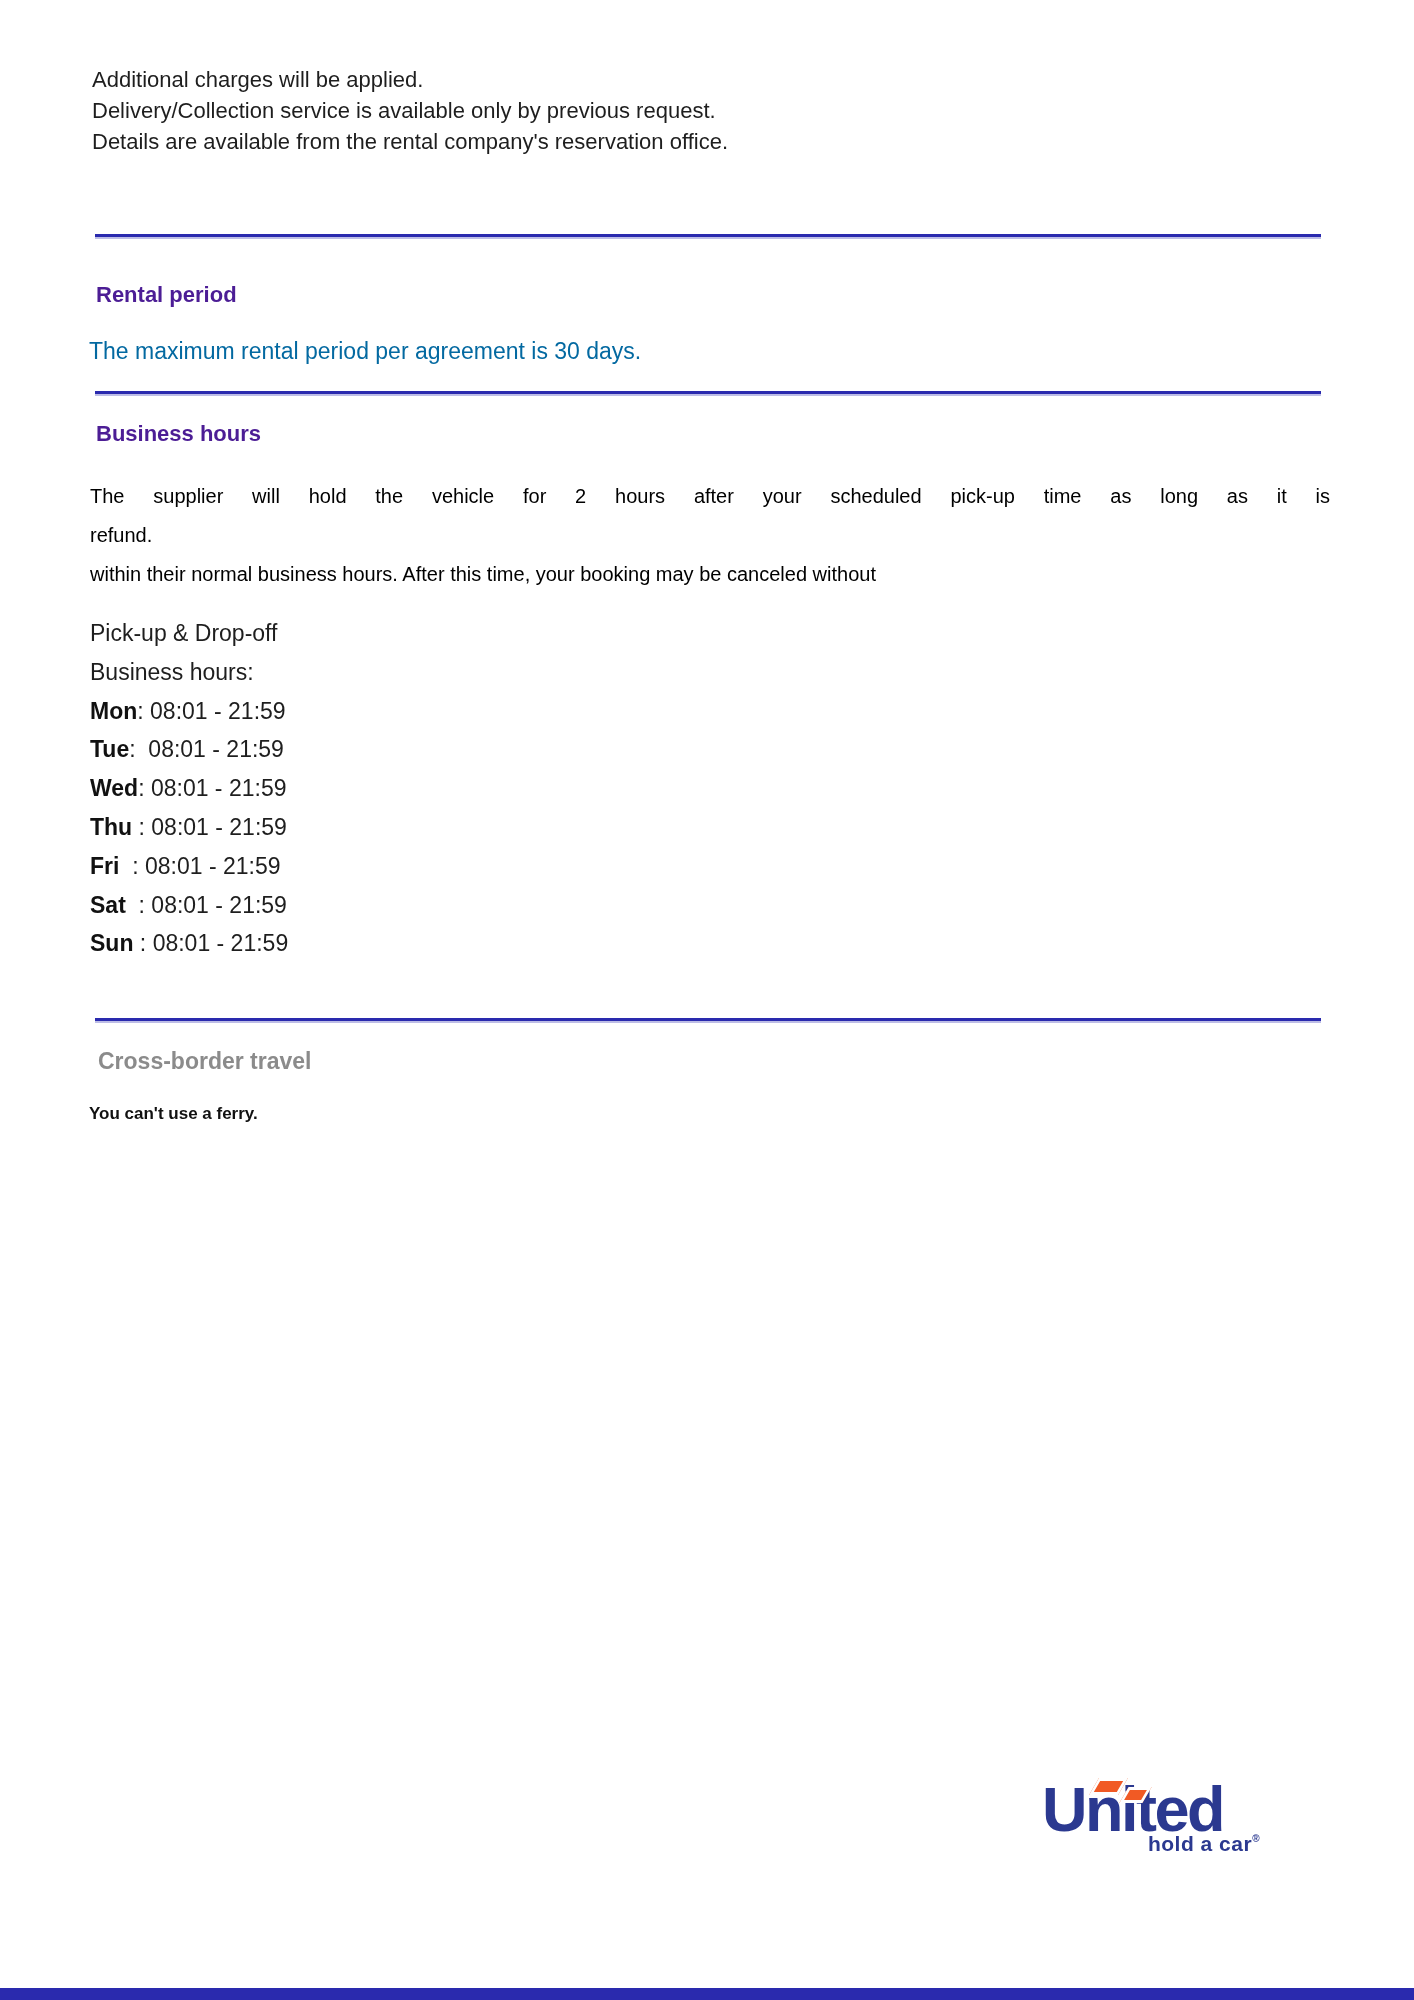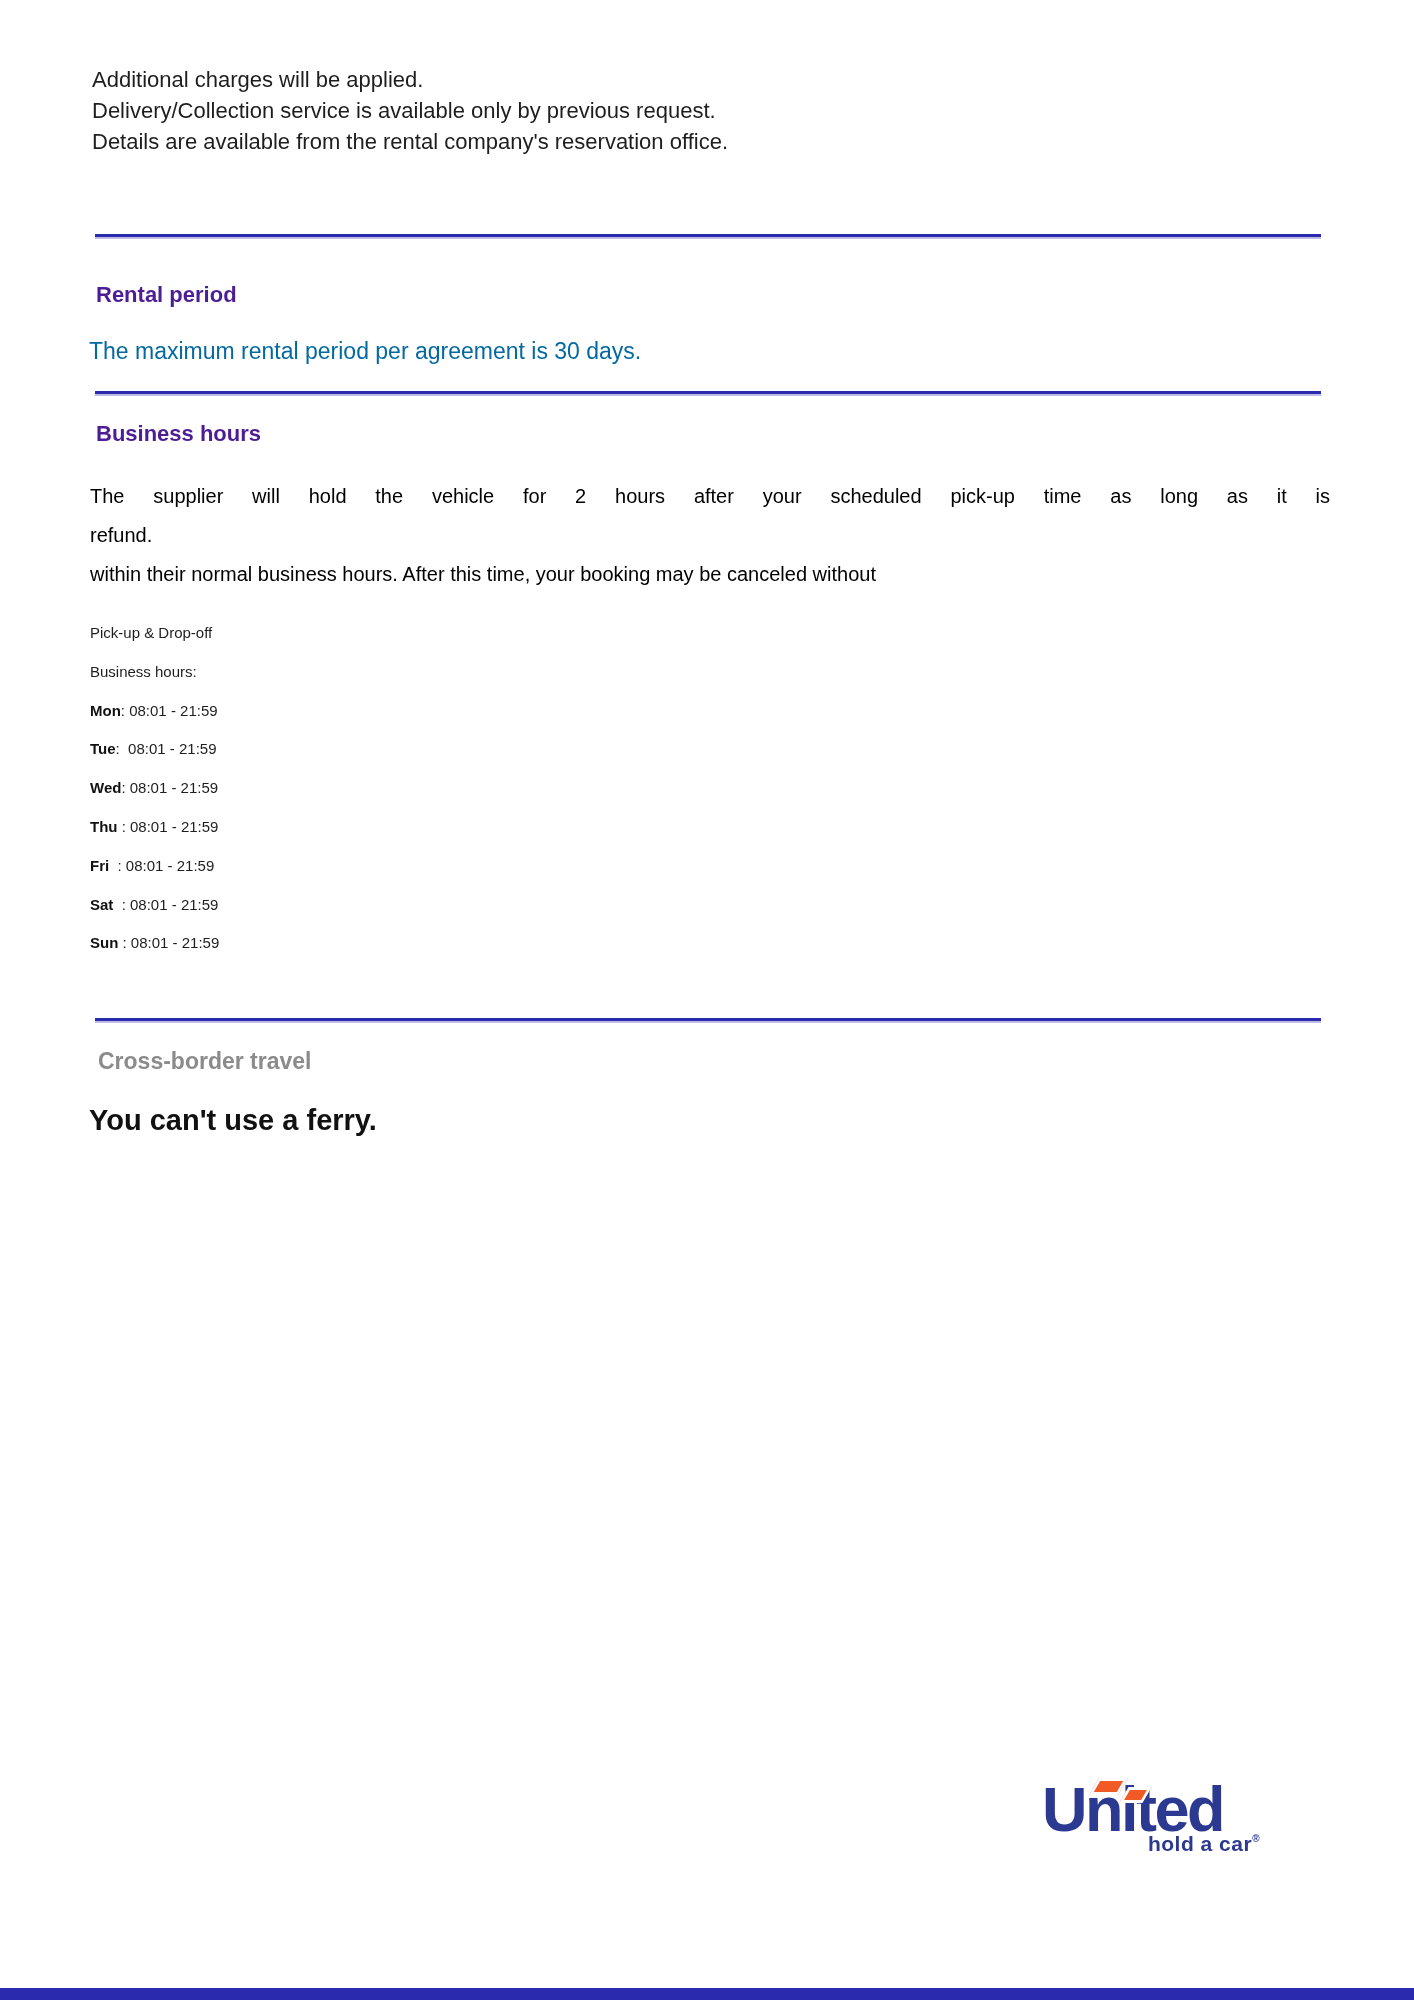--- a/index.html
+++ b/index.html
@@ -50,28 +50,28 @@
 
   .business-para {
     left: 90px; top: 477px; width: 1240px;
     font-size: 20px; line-height: 39px; color: #000000;
   }
   .business-para .jline { text-align: justify; text-align-last: justify; }
   .business-para .jline:last-child { text-align-last: left; }
 
   .hours-block {
     left: 90px; top: 614px;
-    font-size: 15px; line-height: 38.8px; color: #1e1e1e;
+    font-size: 23px; line-height: 38.8px; color: #1e1e1e;
   }
   .hours-block .day-label { font-weight: bold; color: #111; margin-top: 34px; }
   .hours-block .day-sep, .hours-block .day-time { white-space: pre; }
 
   .ferry-note {
     left: 89px; top: 1104px;
-    font-size: 29px; font-weight: bold; color: #111111;
+    font-size: 17px; font-weight: bold; color: #111111;
   }
 
   
   .logo { left: 1042px; top: 1776px; width: 220px; }
   .logo-word {
     font-size: 63px; font-weight: bold; line-height: 66px;
     letter-spacing: -2.5px;
     color: var(--logo-blue, #2b3990);
     position: relative;
   }

